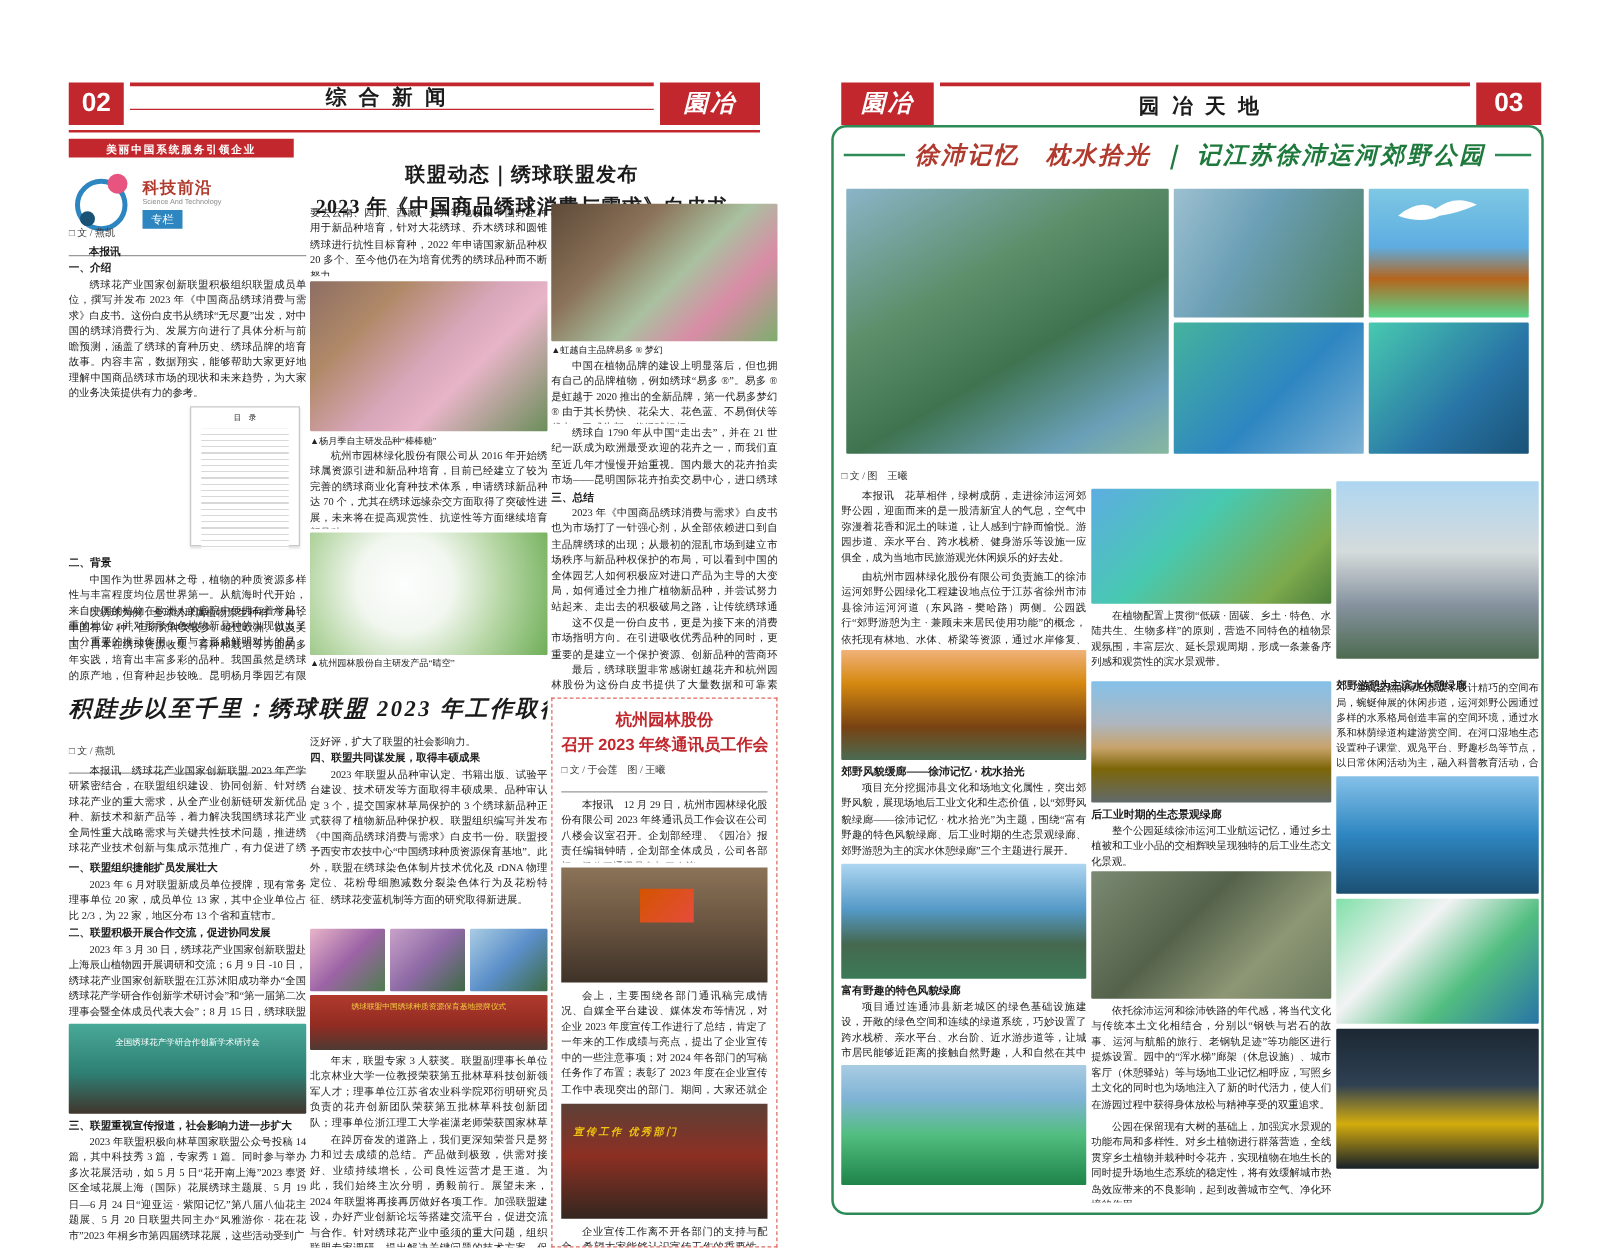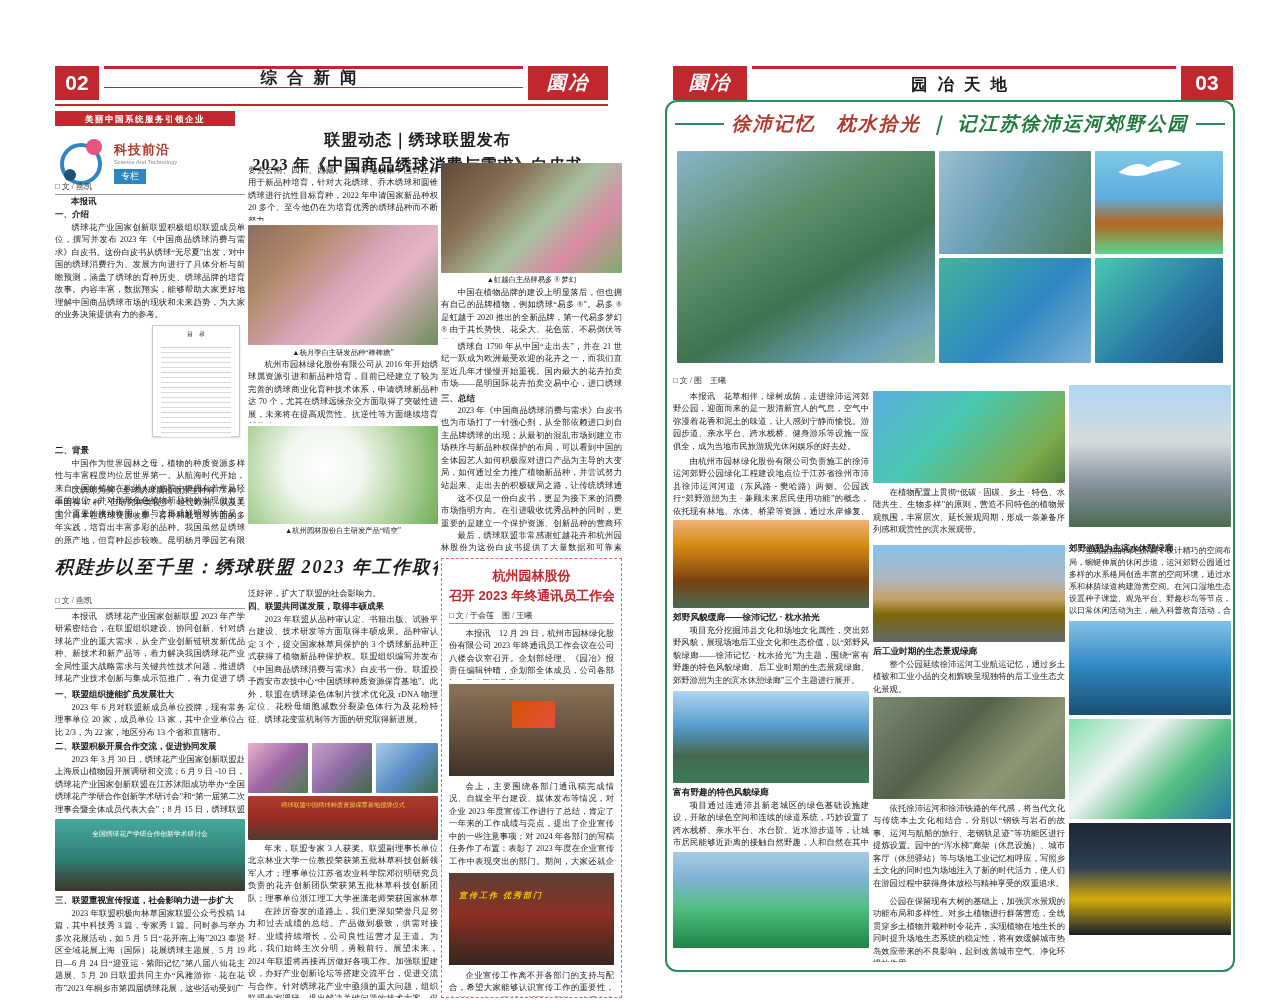--- a/index.html
+++ b/index.html
@@ -10,22 +10,22 @@
   .redbox{background:#c1272d;color:#fff;display:flex;align-items:center;justify-content:center}
   .pagenum{font-family:"Liberation Sans","DejaVu Sans",sans-serif;font-weight:bold;font-size:21px}
   .brandtxt{font-style:italic;font-weight:bold;font-size:19px;letter-spacing:2px}
   .bar{border-top:3.5px solid #c1272d;border-bottom:1.5px solid #c1272d;display:flex;align-items:center;justify-content:center}
   .bar-title{font-weight:bold;font-size:16.5px;letter-spacing:10px}
   .rule-red{background:#c1272d;height:2px}
   .banner{background:#c1272d;color:#fff;font-size:8.5px;font-weight:bold;letter-spacing:1.5px;display:flex;align-items:flex-end;justify-content:center;font-family:"Liberation Sans",sans-serif}
   .bt{font-size:8.3px;line-height:1.5;text-align:justify;color:#1c1c1c;overflow:hidden}
   .ind{text-indent:2em}
   .sh{font-family:"Liberation Sans","DejaVu Sans",sans-serif;font-weight:bold;font-size:8.5px;overflow:hidden;white-space:nowrap}
-  .cap{font-size:7.3px;text-align:center;color:#222;overflow:hidden;white-space:nowrap}
-  .by{font-size:8px;color:#333;border-bottom:1px solid #999;padding-bottom:2px;overflow:hidden;white-space:nowrap}
+  .cap{font-size:7.3px;text-align:left;color:#222;overflow:hidden;white-space:nowrap}
+  .by{font-size:8px;color:#333;border-bottom:1px solid #999;padding-bottom:12px;overflow:hidden;white-space:nowrap}
   .hl-main{font-weight:bold;text-align:center;letter-spacing:1px;overflow:hidden;white-space:nowrap}
   .callig{font-style:italic;font-weight:bold;text-align:center;letter-spacing:2px;white-space:nowrap;overflow:hidden}
   .ph{position:absolute;overflow:hidden;border-radius:1px}
   .dashedbox{border:1.5px dashed #e06a5f;background:#fff;overflow:hidden}
   .a3hl{color:#c1272d;font-family:"Liberation Sans",sans-serif;font-weight:bold;font-size:13px;text-align:center;white-space:nowrap;overflow:hidden}
   .greenbox{border:2px solid #2e8b57;border-radius:12px;background:#fff}
   .ghl-red{color:#b03a2e}
   .ghl-green{color:#1e7a3c}
   .ghl{font-weight:bold;font-style:italic;font-size:19px;letter-spacing:2px;white-space:nowrap}
   .grule{height:2px;background:#2e8b57;align-self:center}

